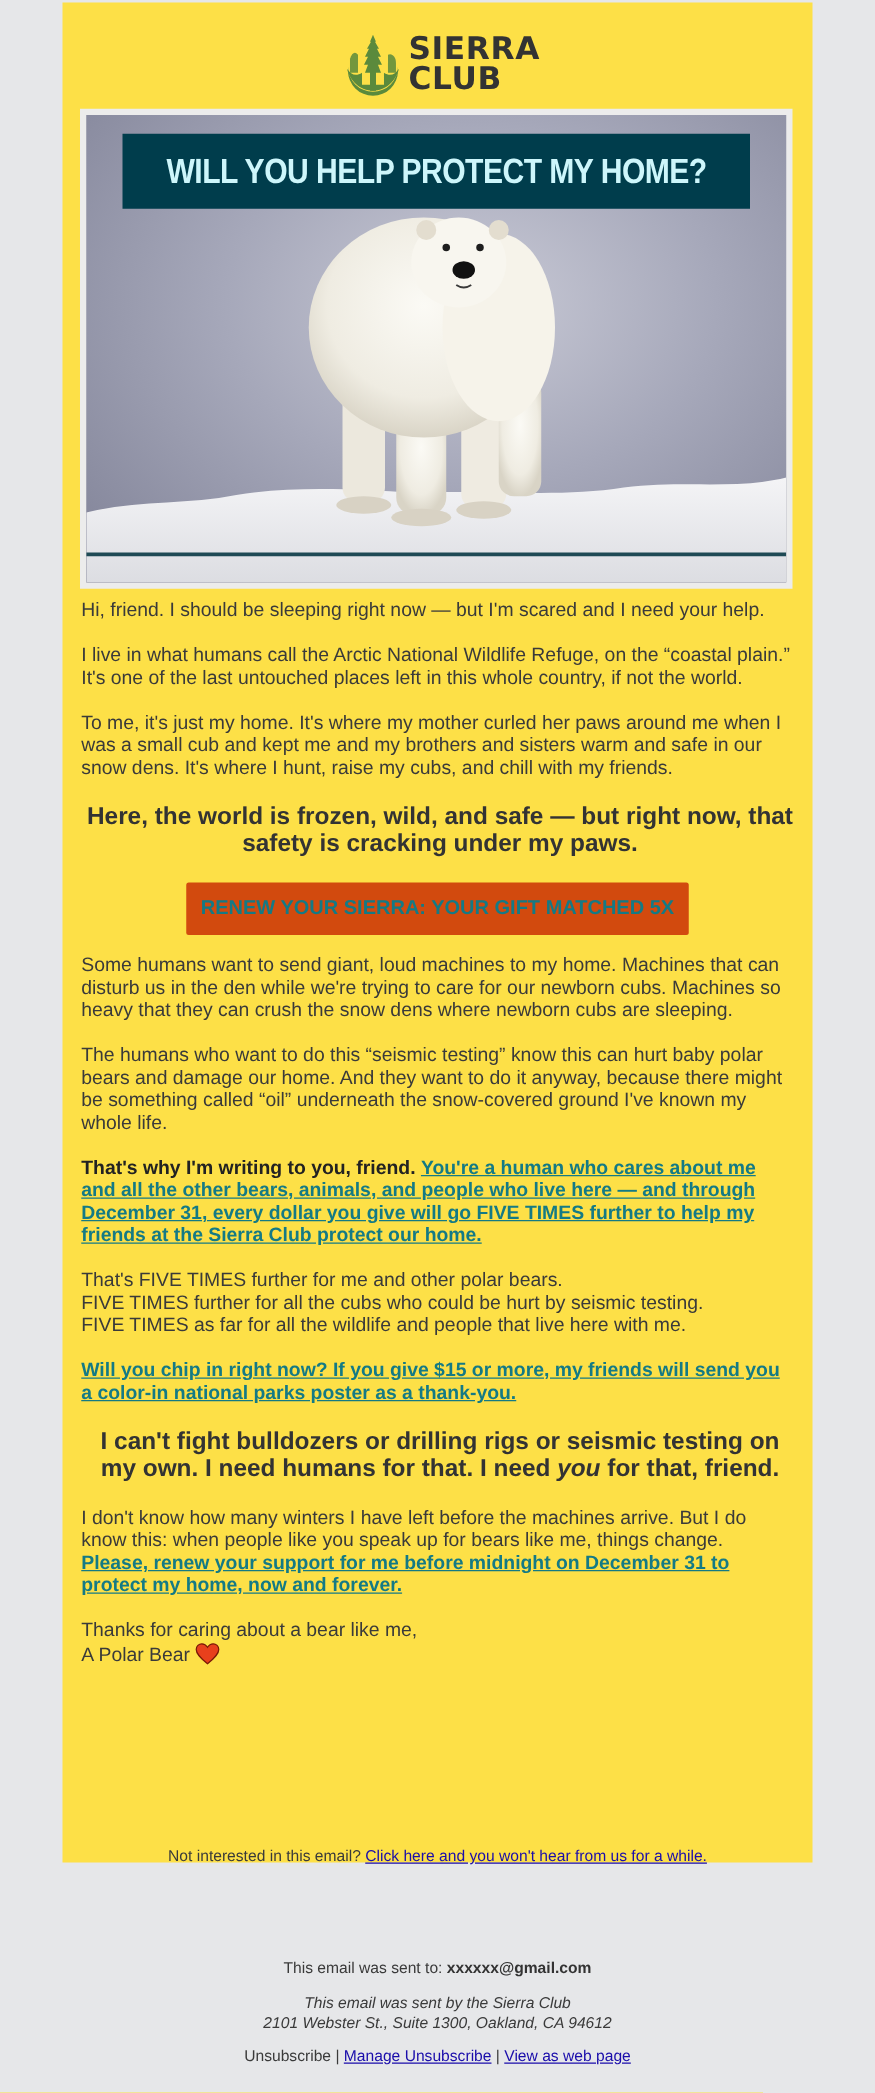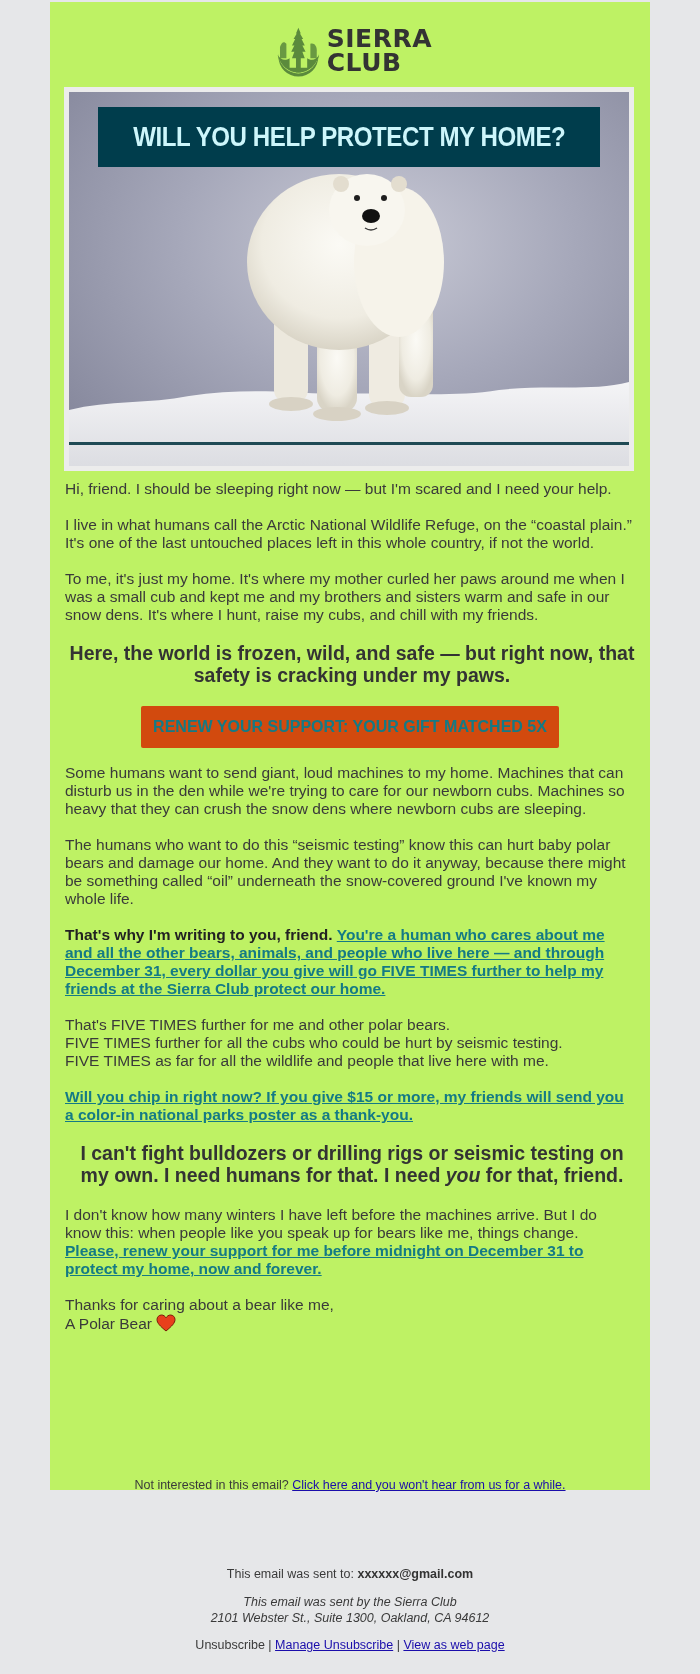--- a/index.html
+++ b/index.html
@@ -11,21 +11,21 @@
     color: #3a3a3a;
     position: relative;
     overflow: hidden;
   }
   .card {
     position: absolute;
     left: 50px;
     top: 2px;
     width: 600px;
     height: 1488px;
-    background: #bef264;
+    background: #fde047;
   }
   .logo {
     position: absolute;
     left: 222px;
     top: 18px;
     width: 160px;
     height: 62px;
     display: flex;
     align-items: center;
   }
@@ -205,21 +205,21 @@
 
   <div class="content">
     <p>Hi, friend. I should be sleeping right now — but I'm scared and I need your help.</p>
     <p>I live in what humans call the Arctic National Wildlife Refuge, on the “coastal plain.” It's one of the last untouched places left in this whole country, if not the world.</p>
     <p>To me, it's just my home. It's where my mother curled her paws around me when I was a small cub and kept me and my brothers and sisters warm and safe in our snow dens. It's where I hunt, raise my cubs, and chill with my friends.</p>
 
     <div class="headline">Here, the world is frozen, wild, and safe — but right now, that safety is cracking under my paws.</div>
 
     <div class="cta-wrap">
       <a class="cta">
-        <span>RENEW YOUR SUPPORT: YOUR GIFT MATCHED 5X</span>
+        <span>RENEW YOUR SIERRA: YOUR GIFT MATCHED 5X</span>
       </a>
     </div>
 
     <p>Some humans want to send giant, loud machines to my home. Machines that can disturb us in the den while we're trying to care for our newborn cubs. Machines so heavy that they can crush the snow dens where newborn cubs are sleeping.</p>
     <p>The humans who want to do this “seismic testing” know this can hurt baby polar bears and damage our home. And they want to do it anyway, because there might be something called “oil” underneath the snow-covered ground I've known my whole life.</p>
 
     <p>
       <span class="strong-dark">That's why I'm writing to you, friend.</span>
       <a>You're a human who cares about me and all the other bears, animals, and people who live here — and through December 31, every dollar you give will go FIVE TIMES further to help my friends at the Sierra Club protect our home.</a>
     </p>

